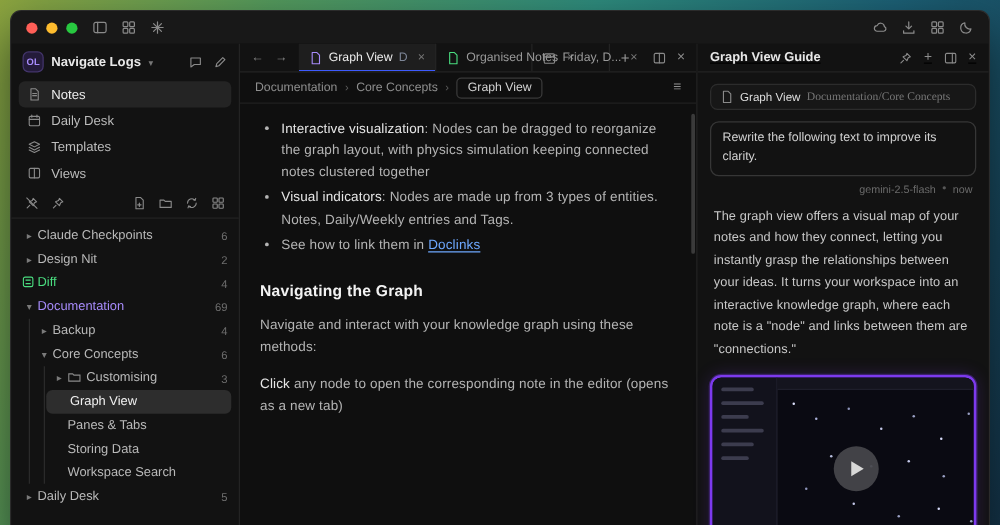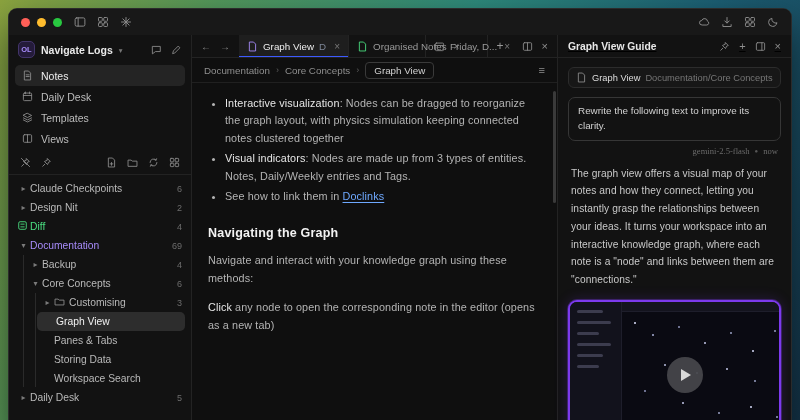--- a/index.html
+++ b/index.html
@@ -68,23 +68,23 @@
   .h2-2{margin-top:17px !important;}
   a.doclink{color:#6ea8fe;text-decoration:underline;text-underline-offset:2px;cursor:pointer;}
   .scrollbar{position:absolute;right:1px;top:56px;width:3px;height:112px;border-radius:2px;background:#3a3a3a;}
   
   .panel{width:233px;background:#121212;display:flex;flex-direction:column;flex:none;min-width:0;}
   .panel-header{height:23px;display:flex;align-items:center;padding:0 10px;border-bottom:1px solid #232323;flex:none;text-decoration:underline;}
   .panel-title{font-weight:700;color:#e8e8e8;font-size:10.3px;}
   .panel-icons{margin-left:auto;display:flex;gap:9px;align-items:center;}
   .chip{display:flex;align-items:center;gap:5px;margin:9px 10px 0;border:1px solid #2c2c2c;background:#171717;border-radius:6px;padding:4px 7px;font-size:9.3px;min-width:0;}
   .chip-title{color:#dedede;flex:none;}
-  .chip-path{color:#767676;white-space:nowrap;overflow:hidden;text-overflow:ellipsis;}
+  .chip-path{color:#767676;white-space:nowrap;overflow:hidden;text-overflow:ellipsis;font-family:Liberation Serif, serif;}
   .prompt{margin:9px 10px 0;border:1px solid #363636;border-radius:7px;padding:6px 9px;color:#d2d2d2;font-size:9.9px;line-height:1.5;}
-  .meta{margin:5px 13px 0;display:flex;justify-content:flex-end;gap:5px;align-items:center;color:#6a6a6a;font-size:8.6px;font-family:Liberation Serif, serif;}
+  .meta{margin:5px 13px 0;display:flex;justify-content:flex-end;gap:5px;align-items:center;color:#6a6a6a;font-size:8.6px;font-family:Liberation Sans, sans-serif;}
   .meta .mdot{font-size:6px;color:#575757;}
   .response{margin:9px 13px 0;color:#c9c9c9;font-size:10.2px;line-height:1.74;letter-spacing:.1px;}
   .video{margin:11px 10px 0;height:150px;border:2px solid #7c3aed;border-radius:9px;background:#0a0a12;position:relative;overflow:hidden;flex:none;
     box-shadow:0 0 0 1px rgba(124,58,237,.35),0 0 14px rgba(124,58,237,.22);}
   .v-side{position:absolute;left:0;top:0;bottom:0;width:52px;background:#12121c;border-right:1px solid #1e1e2b;}
   .v-bar{height:3px;border-radius:2px;background:#3c3c4e;margin:8px 7px 0;}
   .v-bar.w1{width:26px}.v-bar.w2{width:34px}.v-bar.w3{width:22px}
   .v-topbar{position:absolute;left:52px;right:0;top:0;height:10px;background:#14141e;border-bottom:1px solid #1e1e2b;}
   .v-dots{position:absolute;left:64px;top:20px;width:2px;height:2px;border-radius:50%;background:#dfe3ff;
     box-shadow:18px 12px #aab0d8,44px 4px #8f95bb,70px 20px #c5c9ea,96px 10px #9aa0c4,118px 28px #d8dcfa,

